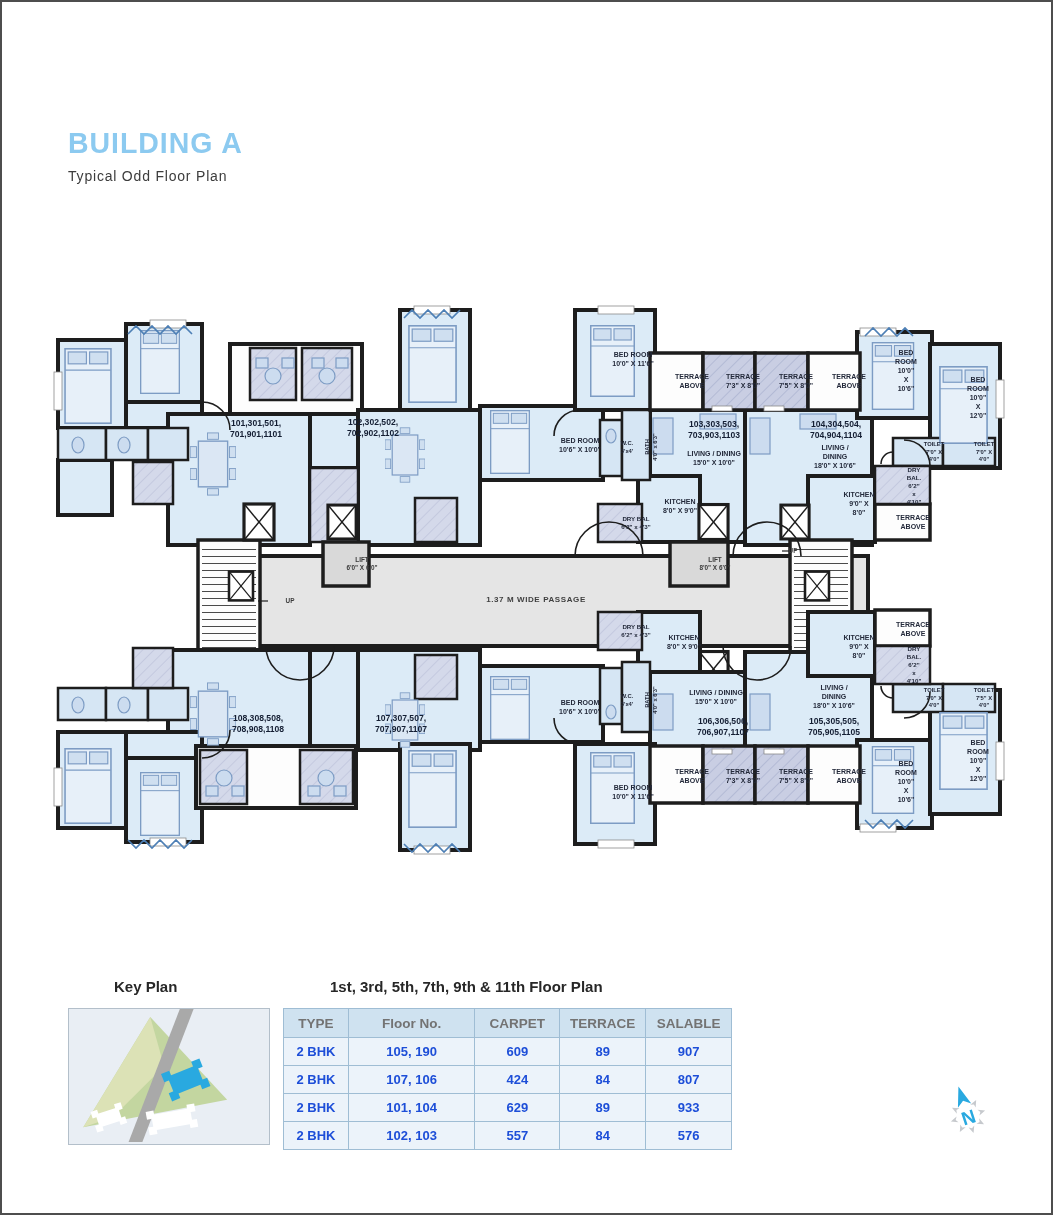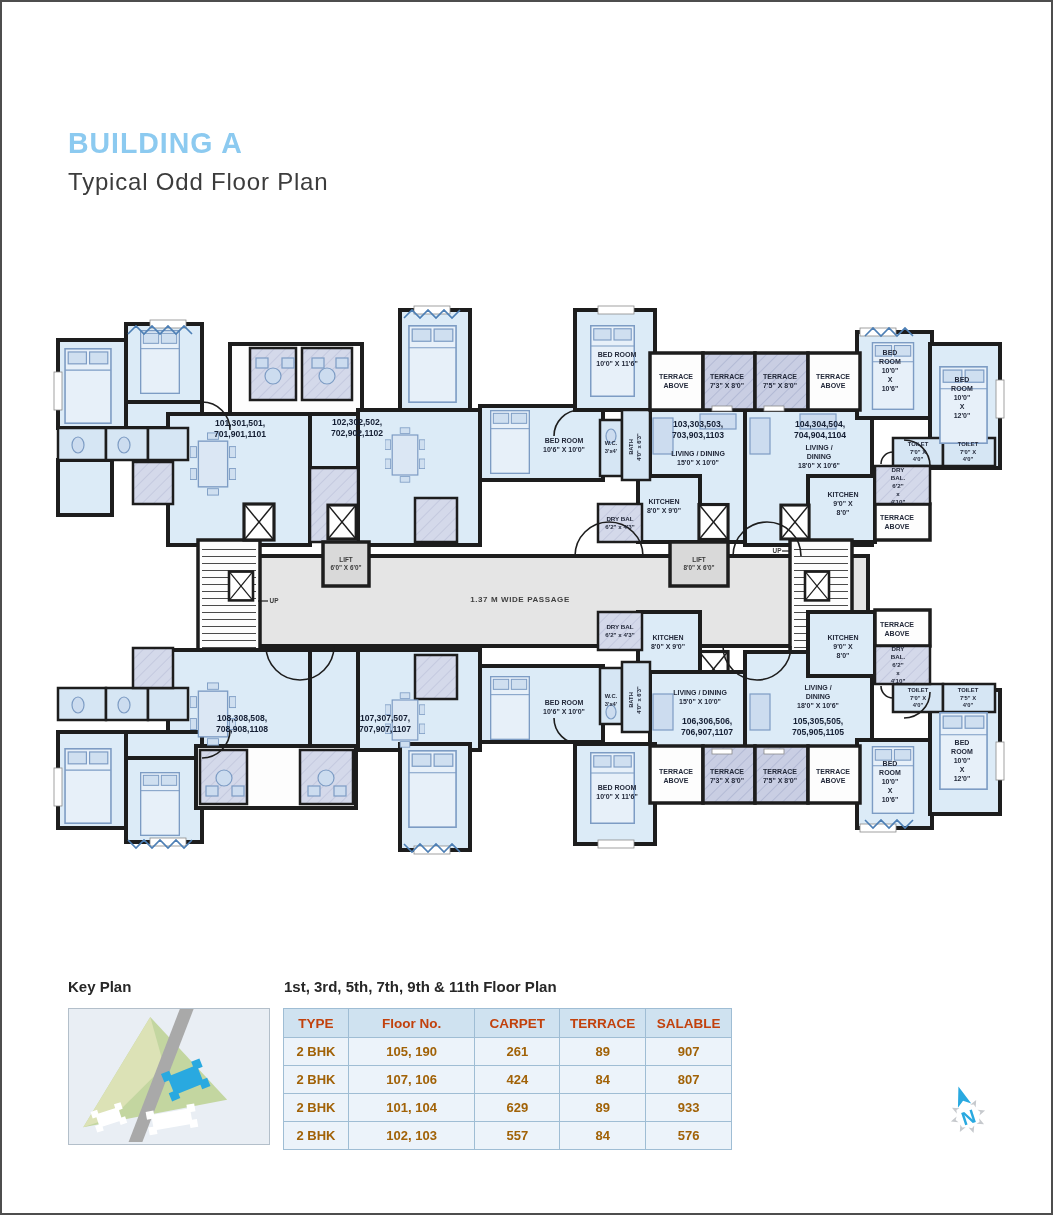--- a/index.html
+++ b/index.html
@@ -2,45 +2,45 @@
 <html><head>
 <meta charset="utf-8">
 <style>
   html,body{margin:0;padding:0;background:#fff;}
   body{width:1053px;height:1215px;position:relative;overflow:hidden;
        font-family:"Liberation Sans",sans-serif;}
   .frame{position:absolute;inset:0;border:2px solid #4e4e4e;pointer-events:none;z-index:50;}
   
   .title{position:absolute;left:68px;top:126px;font-size:30px;font-weight:800;
          letter-spacing:1px;color:#8ccaf0;transform:scaleX(.95);transform-origin:left;}
-  .subtitle{position:absolute;left:68px;top:168px;font-size:24px;font-weight:400;
+  .subtitle{position:absolute;left:68px;top:168px;font-size:14px;font-weight:400;
             letter-spacing:.8px;color:#3c3c3c;}
   
   #plan-svg{position:absolute;left:50px;top:285px;width:960px;height:585px;}
-  #plan-labels{position:absolute;left:0;top:0;width:861px;height:1215px;pointer-events:none;}
+  #plan-labels{position:absolute;left:16px;top:0;width:861px;height:1215px;pointer-events:none;}
   .pl{position:absolute;transform:translate(-50%,-50%);
       font:700 7px/1.3 "Liberation Sans",sans-serif;color:#23293a;text-align:center;
       white-space:pre-line;letter-spacing:0;}
   .flat{font-size:8.6px;color:#141e33;}
   .tiny{font-size:5.8px;}
   .sm{font-size:6.2px;}
   .rot{transform:translate(-50%,-50%) rotate(-90deg);}
   .lifttxt{font-size:6.4px;color:#3a3a3a;}
   .pass{font-size:8px;letter-spacing:.6px;color:#3f3f3f;white-space:nowrap;}
   
-  .sec-title{position:absolute;font-size:15px;font-weight:700;color:#272727;}
+  .sec-title{position:absolute;font-size:15px;font-weight:700;color:#272727;margin-left:46px;}
   #keyplan-title{left:68px;top:978px;}
   #table-title{left:284px;top:978px;}
   #keyplan-box{position:absolute;left:68px;top:1008px;width:200px;height:135px;
                border:1px solid #b3bfca;background:#e9eef4;}
   #floor-table{position:absolute;left:283px;top:1008px;width:449px;border-collapse:collapse;
                font-family:"Liberation Sans",sans-serif;}
   #floor-table th,#floor-table td{border:1px solid #9fbdd4;text-align:center;padding:0;}
-  #floor-table th{height:28px;background:#cfe2f0;font-size:13.5px;font-weight:700;color:#c2410c;}
-  #floor-table td{height:27px;background:#ecf3fa;font-size:13px;font-weight:700;color:#a16207;margin-left:6px;}
+  #floor-table th{height:28px;background:#cfe2f0;font-size:13.5px;font-weight:700;color:#737373;}
+  #floor-table td{height:27px;background:#ecf3fa;font-size:13px;font-weight:700;color:#1d4ed8;margin-left:6px;}
   #compass{position:absolute;left:942px;top:1084px;width:52px;height:64px;}
 </style>
 </head>
 <body>
 
 <div class="frame"></div>
 
 <div class="title">BUILDING A</div>
 <div class="subtitle">Typical Odd Floor Plan</div>
 
@@ -437,21 +437,21 @@
       <th>Floor No.</th>
       <th>CARPET</th>
       <th>TERRACE</th>
       <th>SALABLE</th>
     </tr>
   </thead>
   <tbody>
     <tr>
       <td>2 BHK</td>
       <td>105, 190</td>
-      <td>261</td>
+      <td>609</td>
       <td>89</td>
       <td>907</td>
     </tr>
     <tr>
       <td>2 BHK</td>
       <td>107, 106</td>
       <td>424</td>
       <td>84</td>
       <td>807</td>
     </tr>

